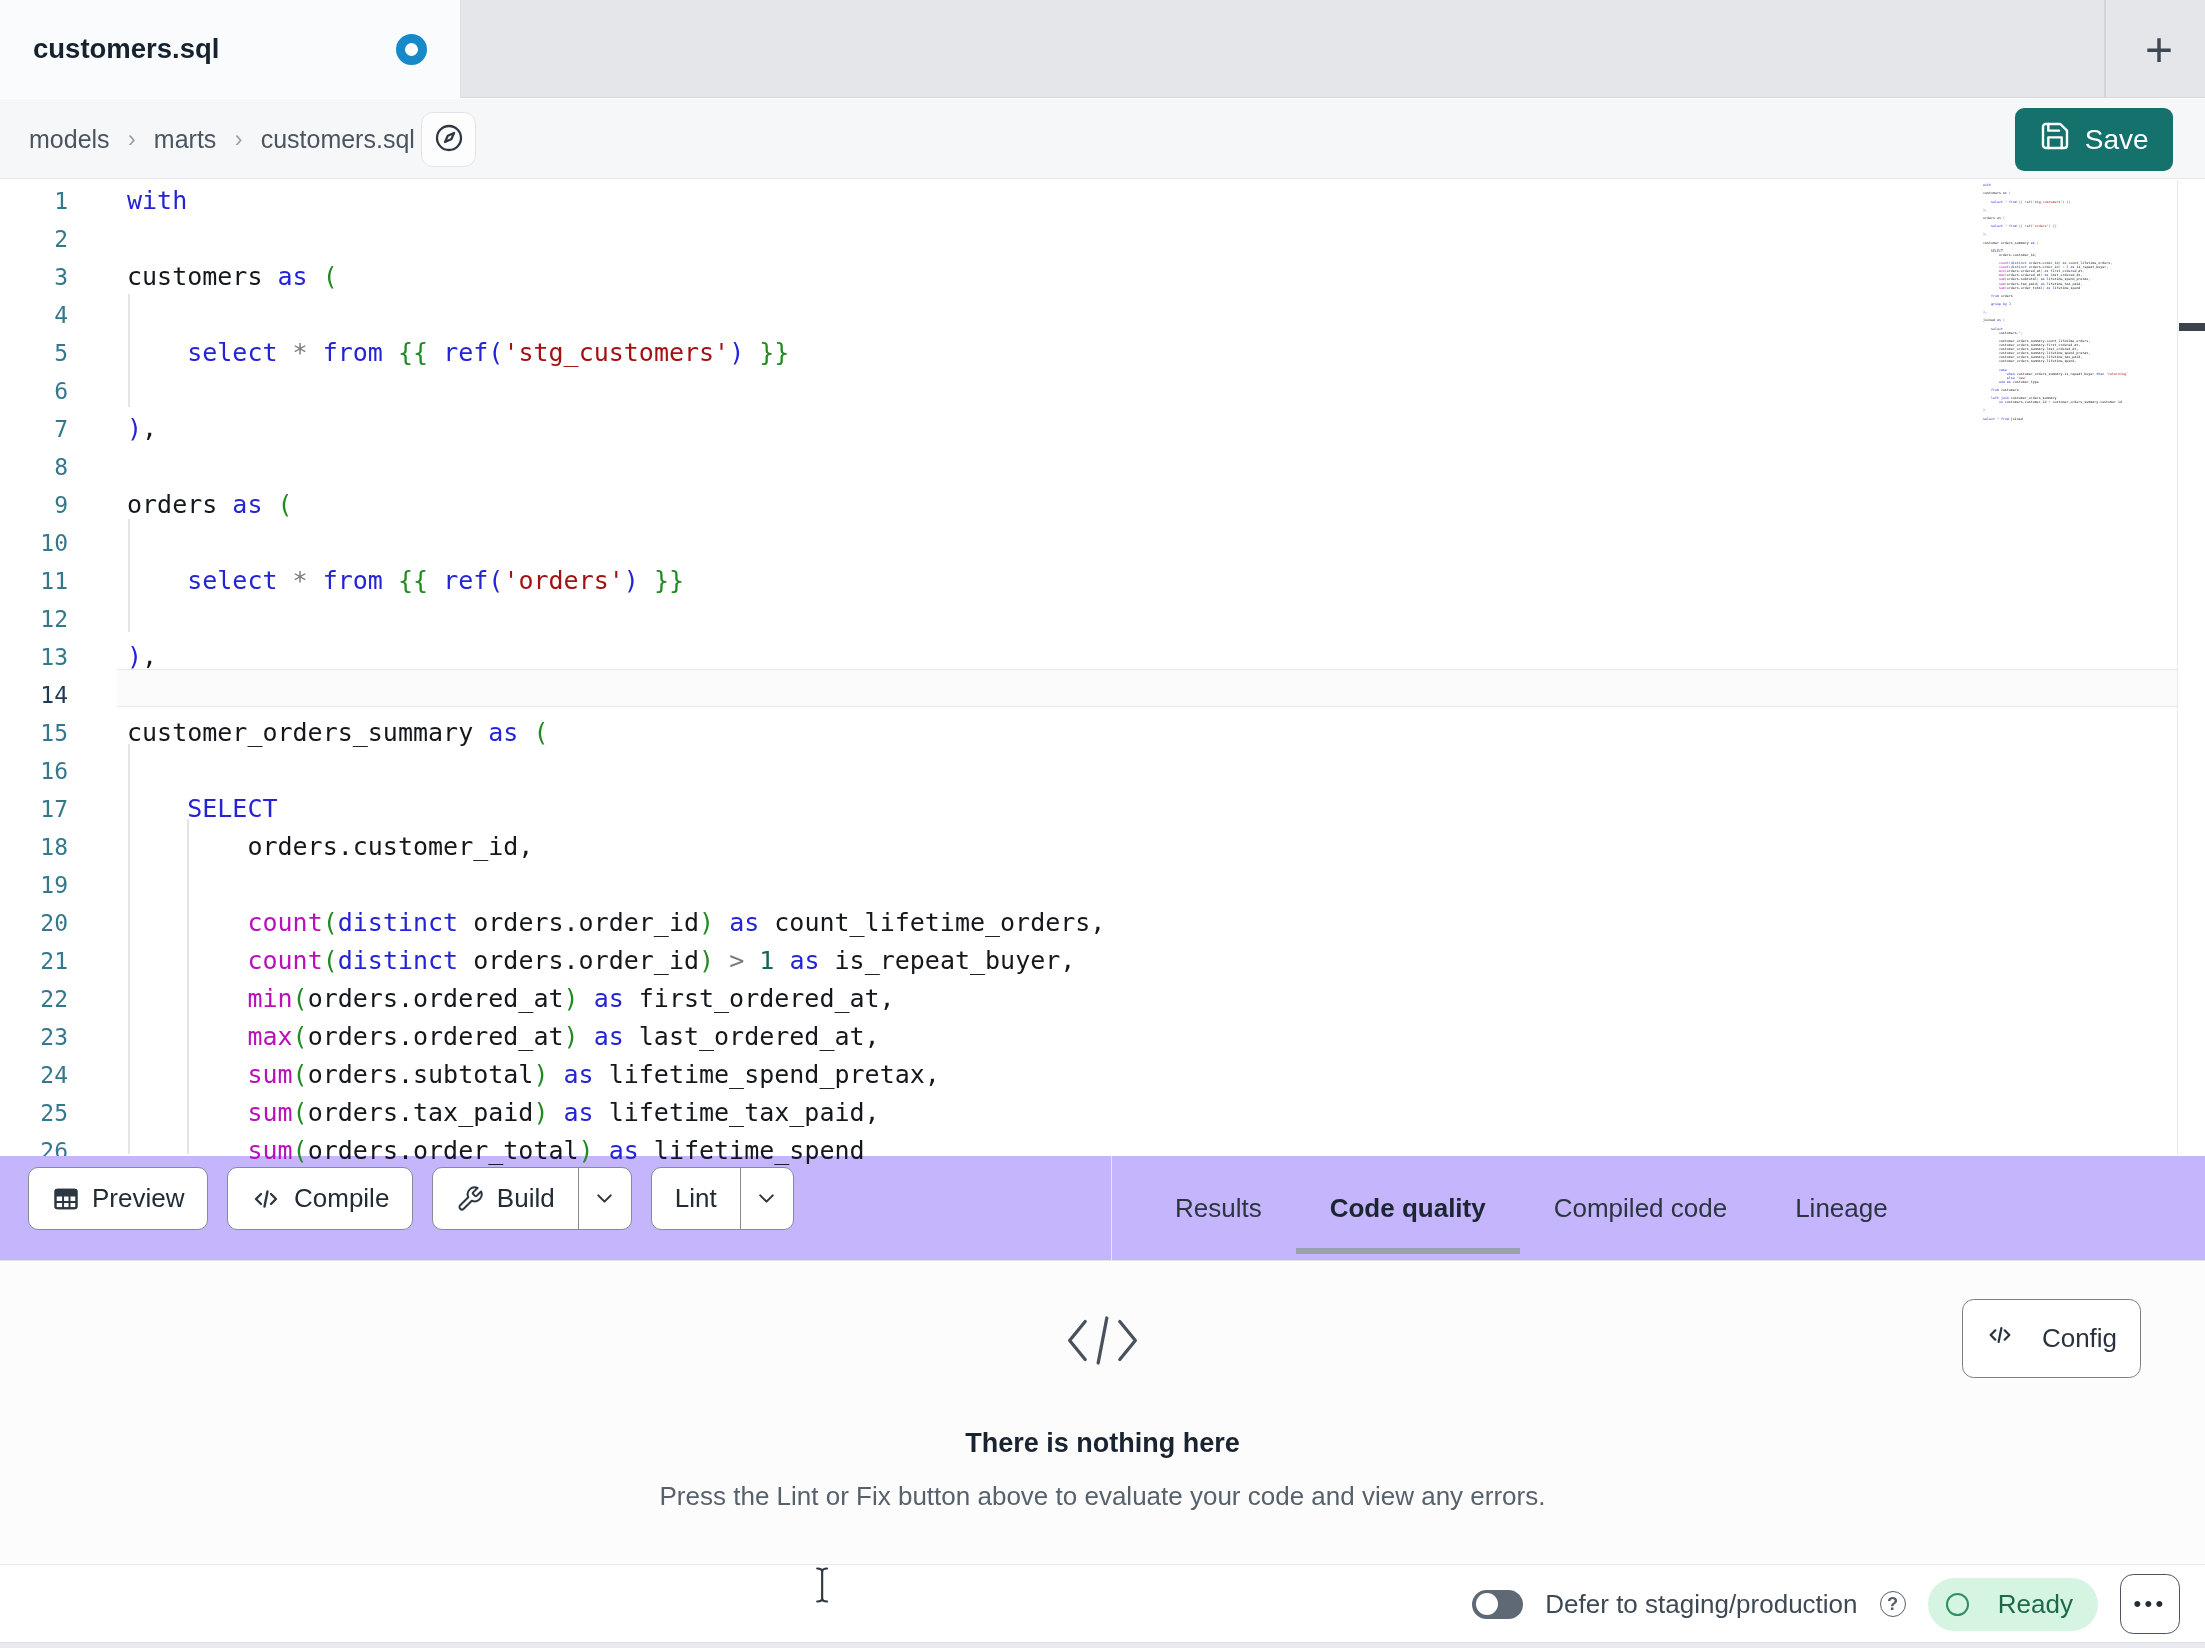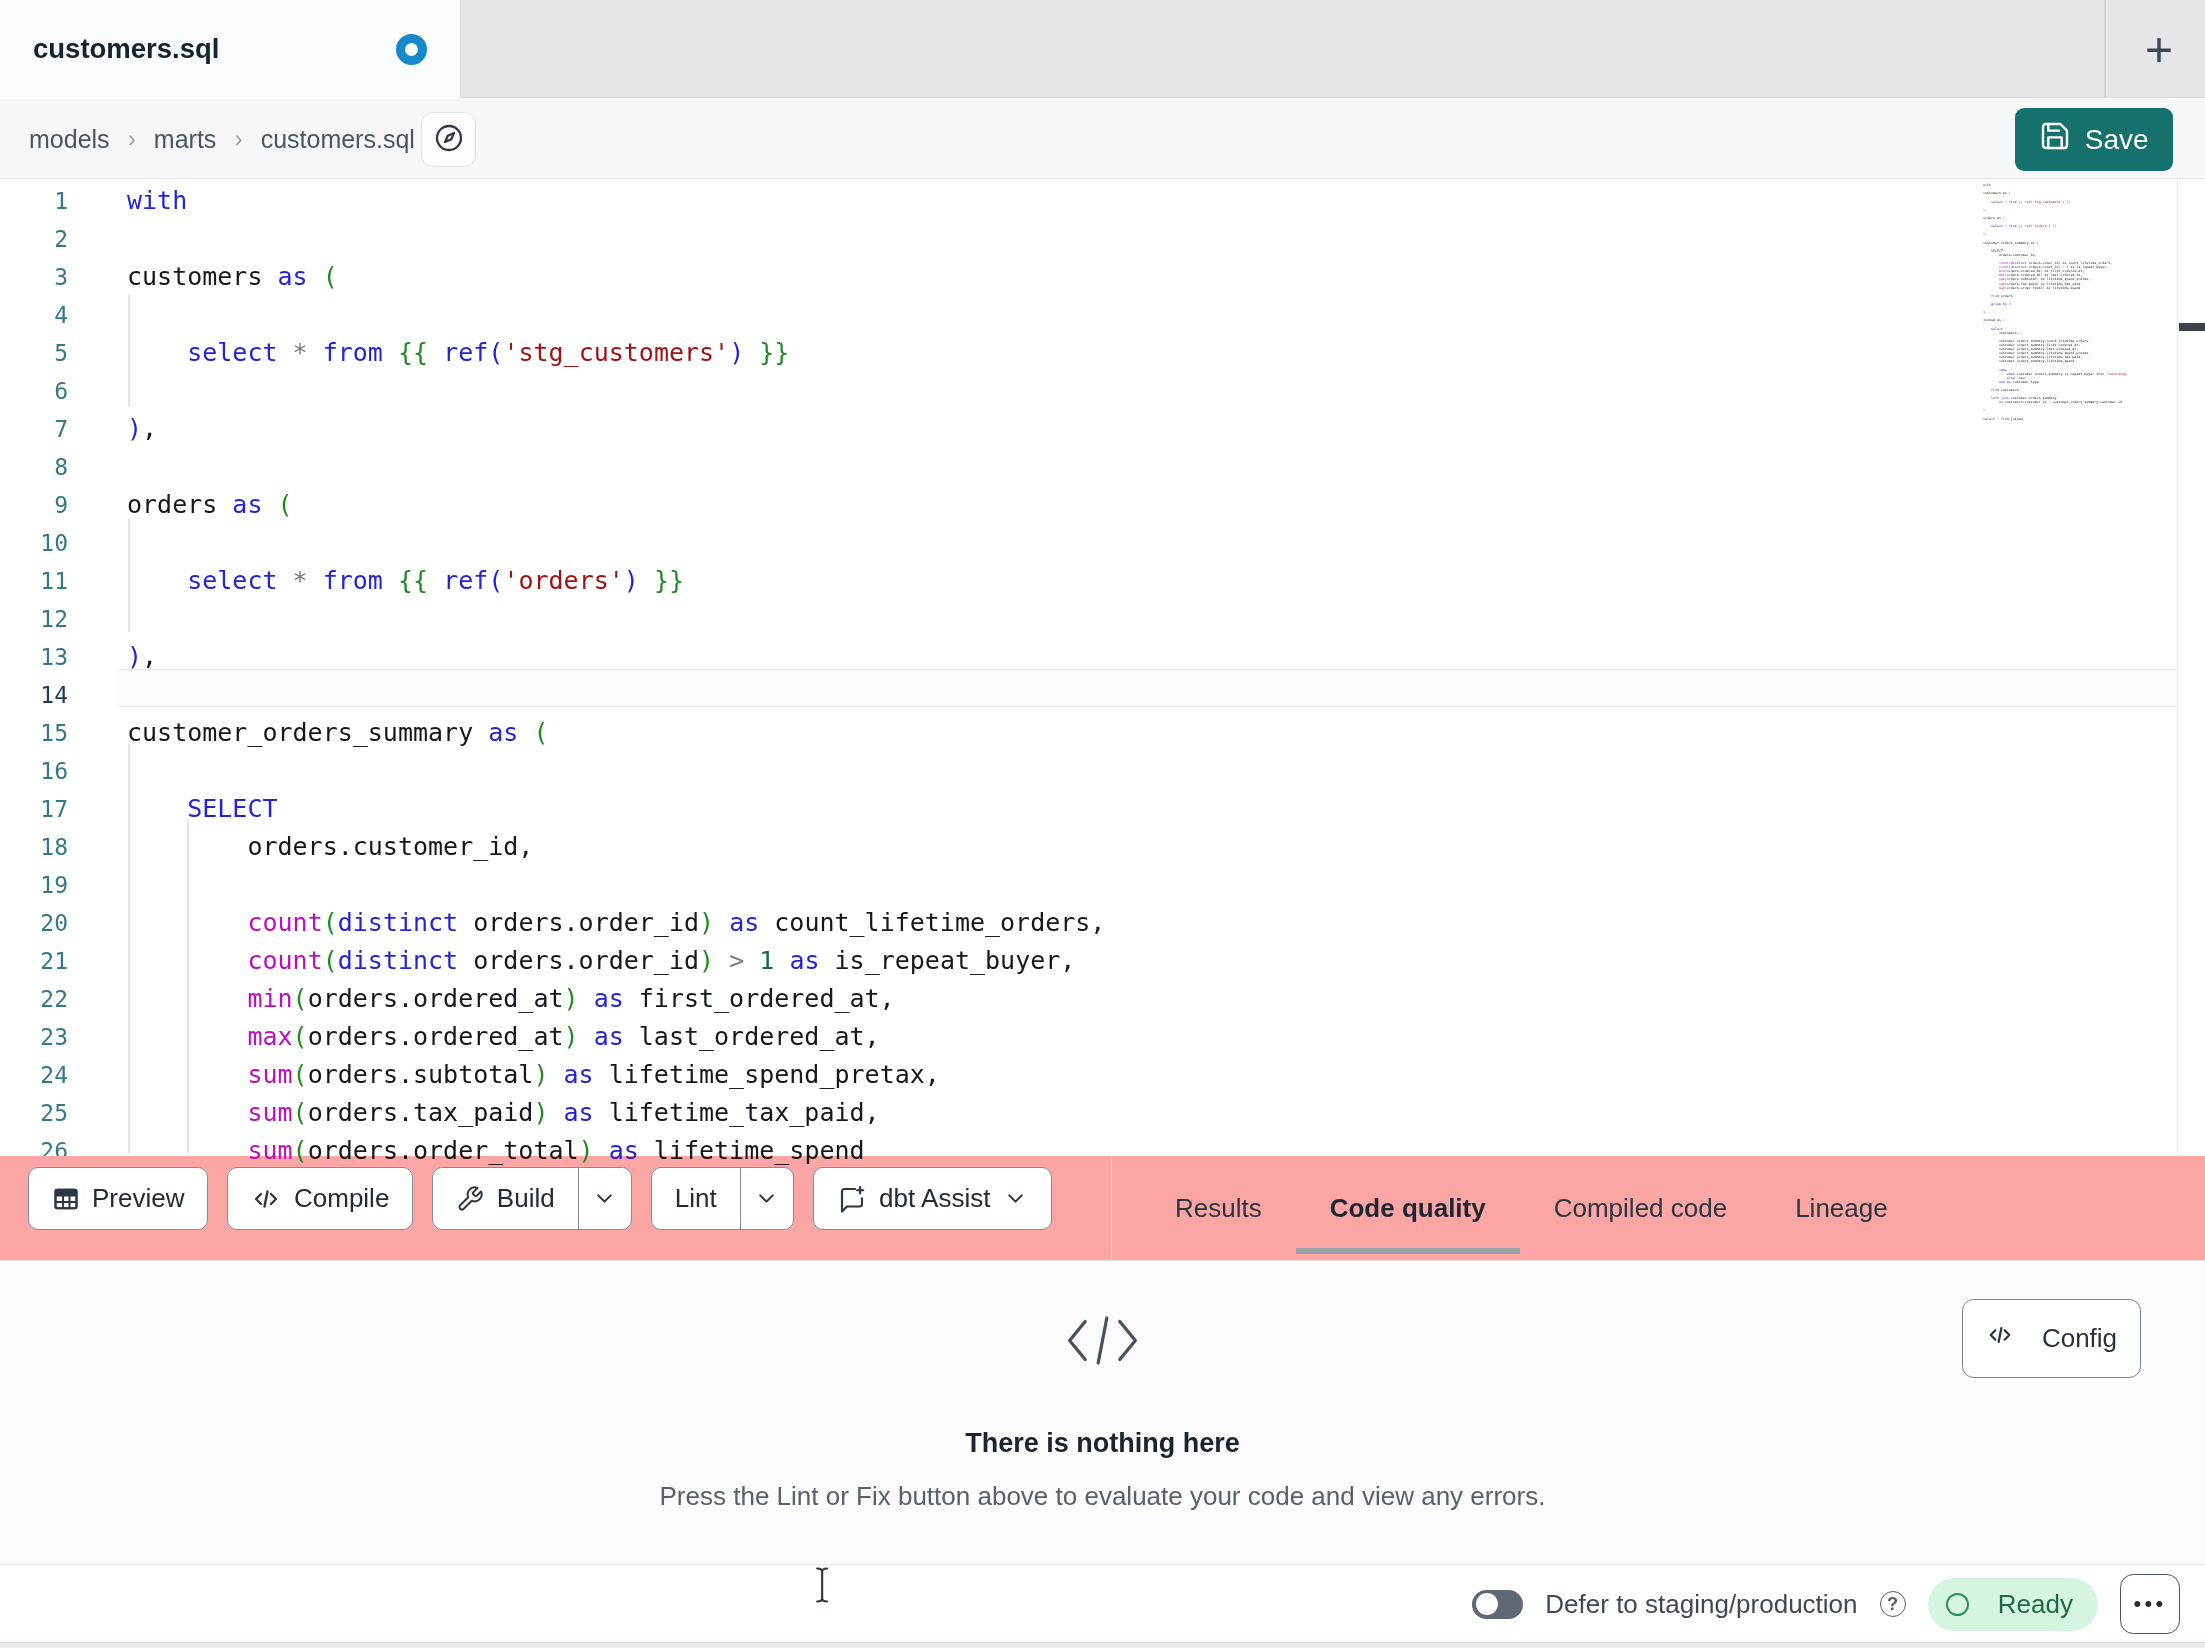--- a/index.html
+++ b/index.html
@@ -56,21 +56,21 @@
     background:#fbfbfb; border-top:1.7px solid #e7e7e7; border-bottom:1.7px solid #e7e7e7; z-index:0; }
   #minimap { position:absolute; left:1983px; top:3.3px; width:192px; height:238px;
     overflow:hidden; cursor:pointer; z-index:3; }
   #minimap .ml { height:4.1px; line-height:4.1px; font-size:3.3px; white-space:pre; color:#333; }
   #mm-divider { position:absolute; left:2177px; top:0; width:0.8px; height:975px; background:#ebebeb; }
   #scroll-thumb { position:absolute; left:2179px; top:143px; width:26px; height:8.3px;
     background:#3c434b; cursor:pointer; }
 
   
   #toolbar { position:absolute; left:0; top:1156px; width:2205px; height:105px;
-    background:#fca5a5; border-bottom:0.8px solid #e3e5e8;padding-left:24px; }
+    background:#c4b5fd; border-bottom:0.8px solid #e3e5e8;padding-left:24px; }
   #btn-group { position:absolute; left:27.5px; top:11px; display:flex; gap:19px; }
   .tbtn { height:63px; background:#fff; border:1.3px solid #848d96; border-radius:10px;
     display:flex; align-items:center; font-size:26px; color:#222c36; cursor:pointer; }
   .tbtn .seg { display:flex; align-items:center; gap:12.5px; padding:0 23px; height:100%; }
   .tbtn .chev-seg { display:flex; align-items:center; justify-content:center; width:53px;
     height:100%; border-left:1.3px solid #848d96; }
   .tbtn svg { display:block; }
   #toolbar-vsep { position:absolute; left:1111px; top:0; width:0.8px; height:105px; background:#e4e6e9; }
   #ptabs { position:absolute; left:1141px; top:0; height:105px; display:flex; }
   .ptab { position:relative; height:105px; display:flex; align-items:center;
@@ -335,36 +335,20 @@
       </div>
       <div class="chev-seg">
         <span>
           <svg width="25" height="25" viewBox="0 0 24 24" fill="none" stroke="#2d3742" stroke-width="2" stroke-linecap="round" stroke-linejoin="round">
               <polyline points="6 9 12 15 18 9"></polyline>
             </svg>
         </span>
       </div>
     </div>
 
-    <div class="tbtn">
-      <div class="seg">
-        <span>
-          <svg width="30" height="30" viewBox="0 0 24 24" fill="none" stroke="#2d3742" stroke-width="1.7" stroke-linecap="round" stroke-linejoin="round">
-            <path d="M20 11.5V16a2 2 0 0 1-2 2H8l-4 4V6a2 2 0 0 1 2-2h8.5"></path>
-            <path d="M18.5 2.5v5M16 5h5"></path>
-          </svg>
-        </span>
-        <span>dbt Assist</span>
-        <span>
-          <svg width="25" height="25" viewBox="0 0 24 24" fill="none" stroke="#2d3742" stroke-width="2" stroke-linecap="round" stroke-linejoin="round">
-              <polyline points="6 9 12 15 18 9"></polyline>
-            </svg>
-        </span>
-      </div>
-    </div>
 
   </div>
 
   <div id="toolbar-vsep"></div>
 
   <div id="ptabs">
     <div class="ptab">Results</div>
     <div class="ptab active">Code quality</div>
     <div class="ptab">Compiled code</div>
     <div class="ptab">Lineage</div>

